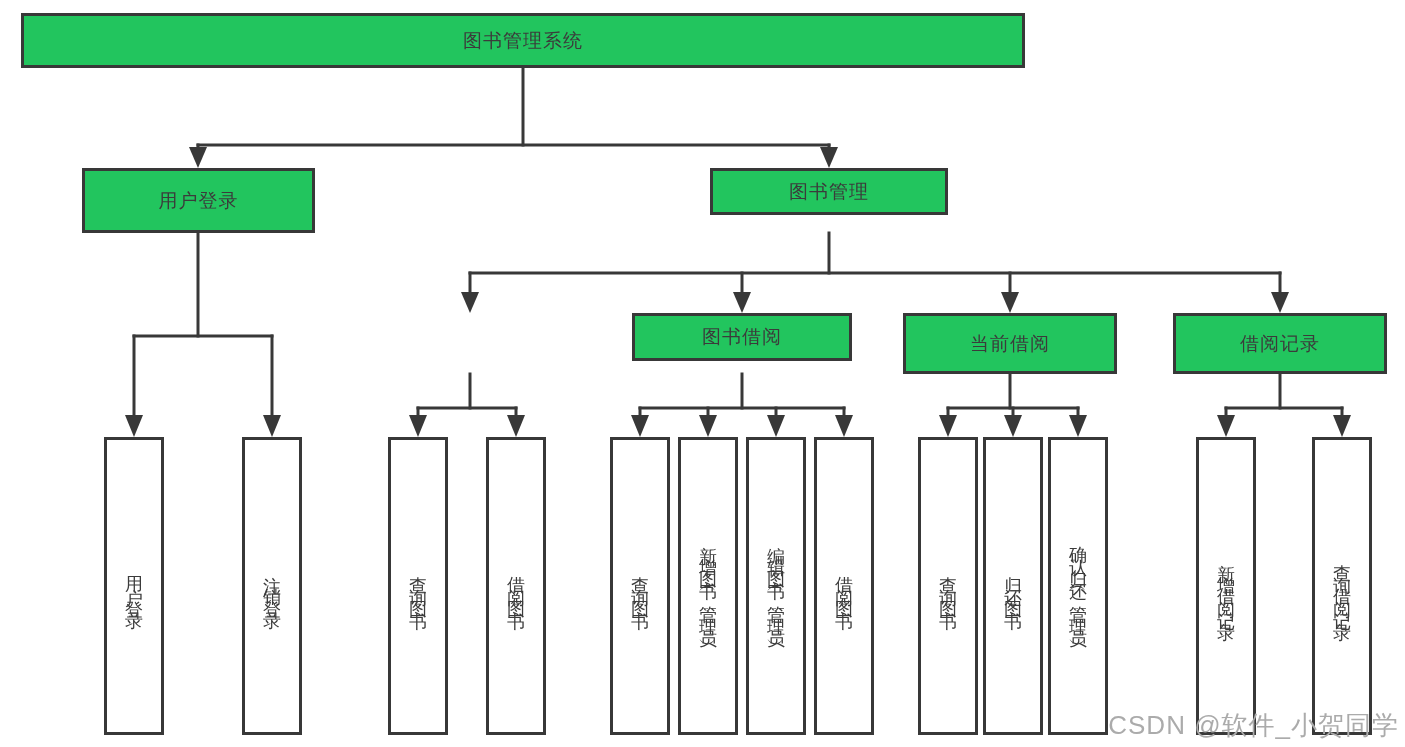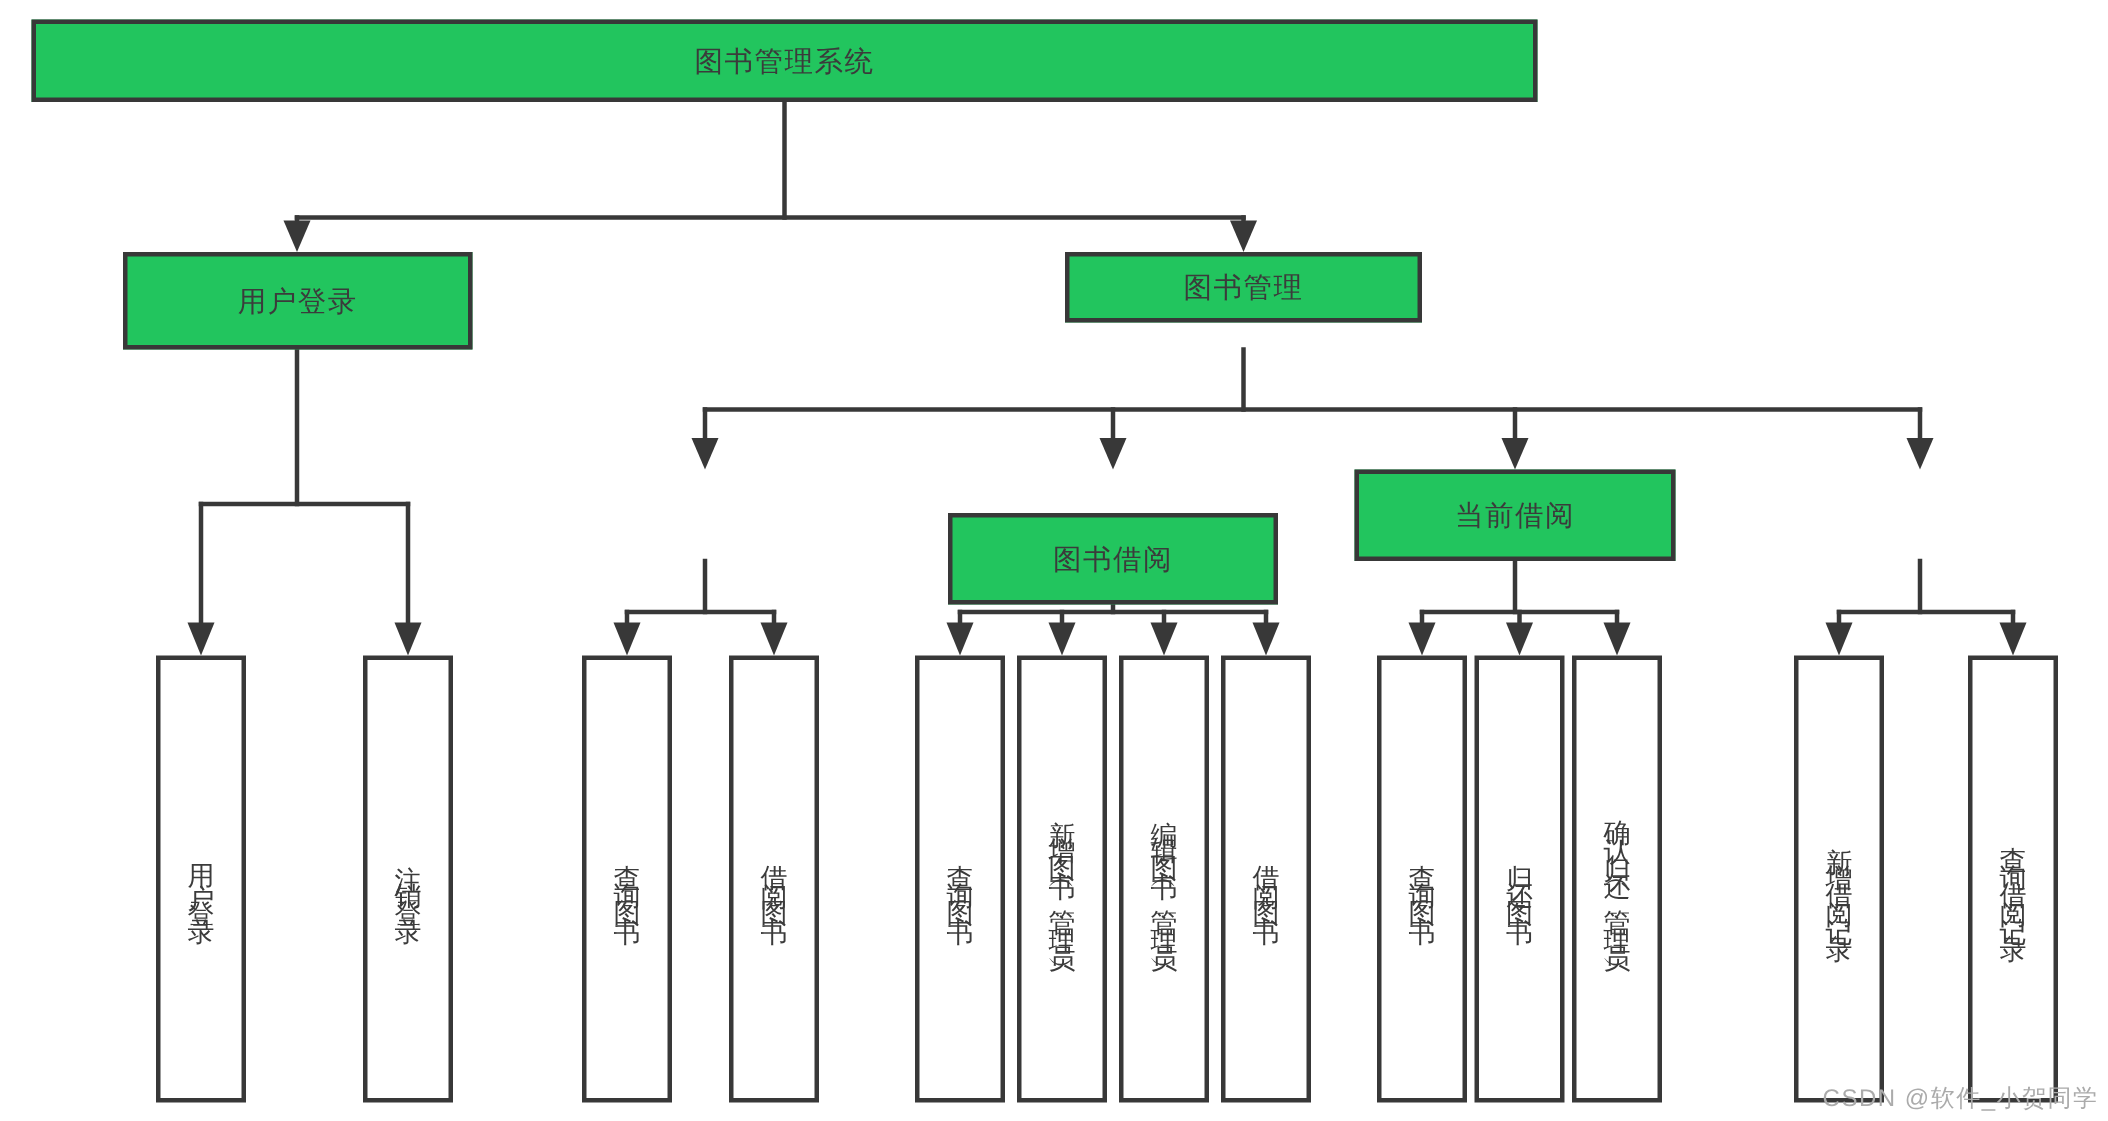--- a/index.html
+++ b/index.html
@@ -47,21 +47,21 @@
     text-orientation: mixed;
     font-size: 18px;
     letter-spacing: 12px;
     line-height: 1;
     white-space: nowrap;
   }
   #watermark {
     position: absolute;
     right: 6px;
     bottom: 4px;
-    font-size: 16px;
+    font-size: 26px;
     color: #ababab;
     letter-spacing: 1px;
     z-index: 10;
   }
 </style>
 </head>
 <body>
 
 <div id="canvas">
 
@@ -149,26 +149,29 @@
     <span>图书管理系统</span>
   </div>
 
   <div class="node" style="left:82px; top:168px; width:233px; height:65px;">
     <span>用户登录</span>
   </div>
   <div class="node" style="left:710px; top:168px; width:238px; height:47px;">
     <span>图书管理</span>
   </div>
 
-  <div class="node" style="left:632px; top:313px; width:220px; height:61px;margin-top:29px;">
+  <div class="node" style="left:632px; top:313px; width:220px; height:48px;">
     <span>图书借阅</span>
   </div>
   <div class="node" style="left:903px; top:313px; width:214px; height:61px;">
     <span>当前借阅</span>
   </div>
+  <div class="node" style="left:1173px; top:313px; width:214px; height:61px;">
+    <span>借阅记录</span>
+  </div>
 
   <div class="leaf" style="left:104px;">
     <span class="vtext">用户登录</span>
   </div>
   <div class="leaf" style="left:242px;">
     <span class="vtext">注销登录</span>
   </div>
 
   <div class="leaf" style="left:388px;">
     <span class="vtext">查询图书</span>

